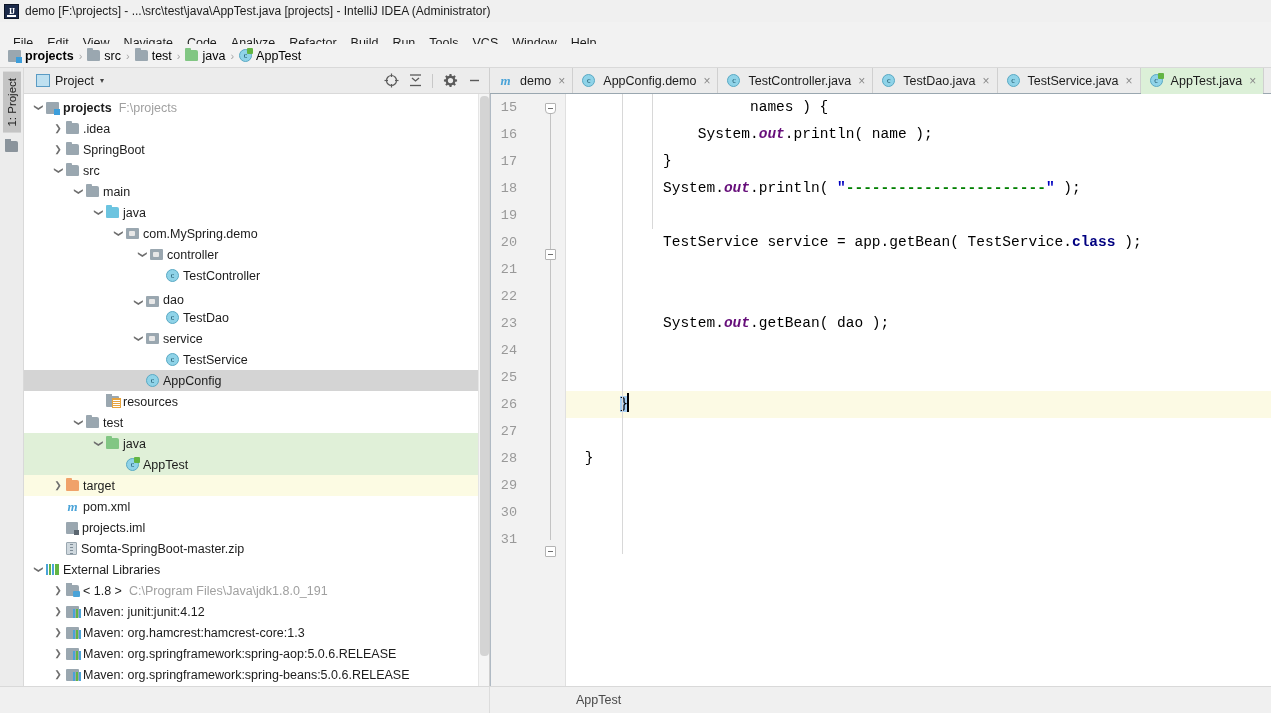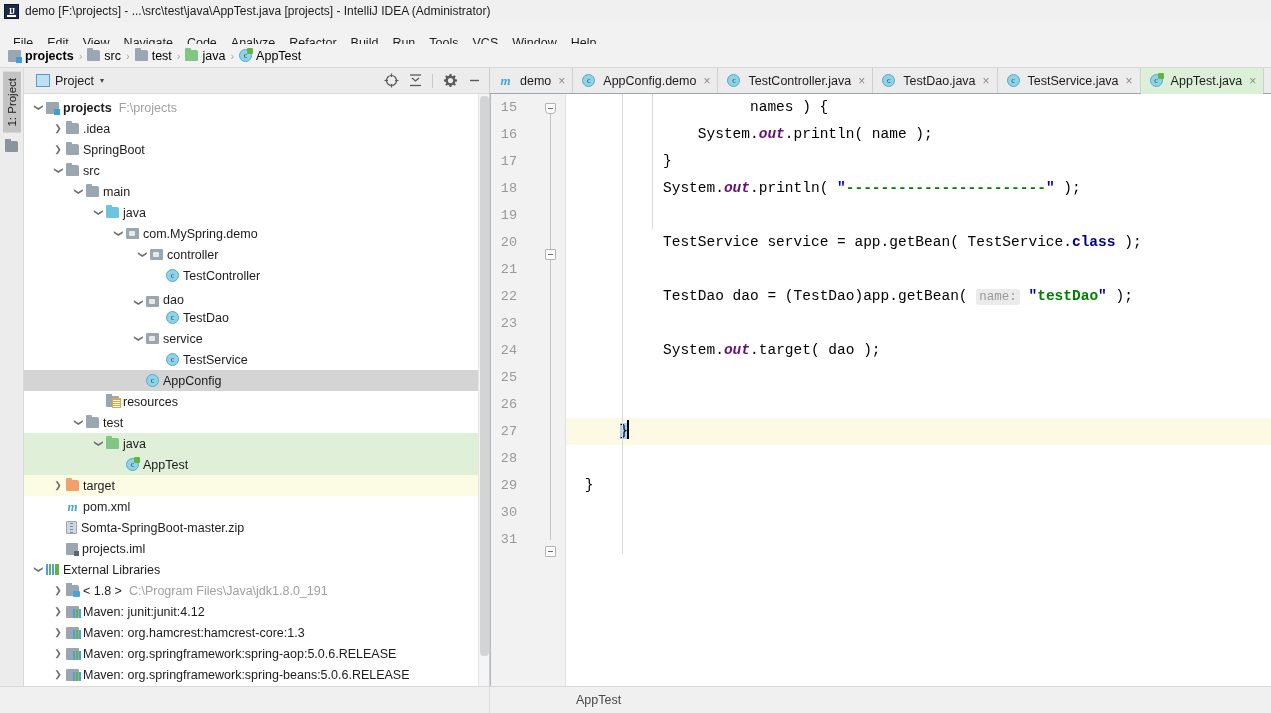--- a/index.html
+++ b/index.html
@@ -459,27 +459,27 @@
             <span class="ic ic-folder orange"></span>
             <span class="tlabel">target</span>
           </div>
           <div class="trow" style="padding-left: 26px;">
             <span class="arrow none">&nbsp;</span>
             <span class="ic ic-m">m</span>
             <span class="tlabel">pom.xml</span>
           </div>
           <div class="trow" style="padding-left: 26px;">
             <span class="arrow none">&nbsp;</span>
+            <span class="ic ic-iml"></span>
+            <span class="tlabel">projects.iml</span>
+          </div>
+          <div class="trow" style="padding-left: 26px;">
+            <span class="arrow none">&nbsp;</span>
             <span class="ic ic-zip"></span>
             <span class="tlabel">Somta-SpringBoot-master.zip</span>
-          </div>
-          <div class="trow" style="padding-left: 26px;">
-            <span class="arrow none">&nbsp;</span>
-            <span class="ic ic-iml"></span>
-            <span class="tlabel">projects.iml</span>
           </div>
           <div class="trow" style="padding-left: 6px;">
             <span class="arrow" style="transform: rotate(90deg);">❯</span>
             <span class="ic ic-lib"></span>
             <span class="tlabel">External Libraries</span>
           </div>
           <div class="trow" style="padding-left: 26px;">
             <span class="arrow">❯</span>
             <span class="ic ic-jdk"></span>
             <span class="tlabel">&lt; 1.8 &gt;</span>
@@ -573,23 +573,22 @@
         <div class="code" id="code">
           <div class="indent-guide" style="top:0px;height:135px;"></div>
           <div class="indent-guide" style="top:0px;height:460px;left:56px;"></div>
         <div class="cline" style="padding-left: 184px;"><span>names ) {</span></div>
             <div class="cline" style="padding-left: 131.8px;"><span>System.</span><span class="stat">out</span><span>.println( name );</span></div>
             <div class="cline" style="padding-left: 97px;"><span>}</span></div>
             <div class="cline" style="padding-left: 97px;"><span>System.</span><span class="stat">out</span><span>.println( </span><span class="strq">"</span><span class="str">-----------------------</span><span class="strq">"</span><span> );</span></div>
             <div class="cline"></div>
             <div class="cline" style="padding-left: 97px;"><span>TestService service = app.getBean( TestService.</span><span class="kw">class</span><span> );</span></div>
             <div class="cline"></div>
-            <div class="cline" style="padding-left: 97px;"><span>TestDao dao = (TestDao)app.getBean( </span><span class="hint">name:</span><span> </span><span class="strq">"</span><span class="str">testDao</span><span class="strq">"</span><span> );</span></div>
             <div class="cline"></div>
-            <div class="cline" style="padding-left: 97px;"><span>System.</span><span class="stat">out</span><span>.target( dao );</span></div>
+            <div class="cline" style="padding-left: 97px;"><span>System.</span><span class="stat">out</span><span>.getBean( dao );</span></div>
             <div class="cline"></div>
             <div class="cline"></div>
             <div class="cline cur" style="padding-left: 53.5px;"><span class="selbrace">}</span><span class="caret"></span></div>
             <div class="cline"></div>
             <div class="cline" style="padding-left: 18.7px;"><span>}</span></div>
             <div class="cline"></div>
           </div>
       </div>
     </div>
   </div>

